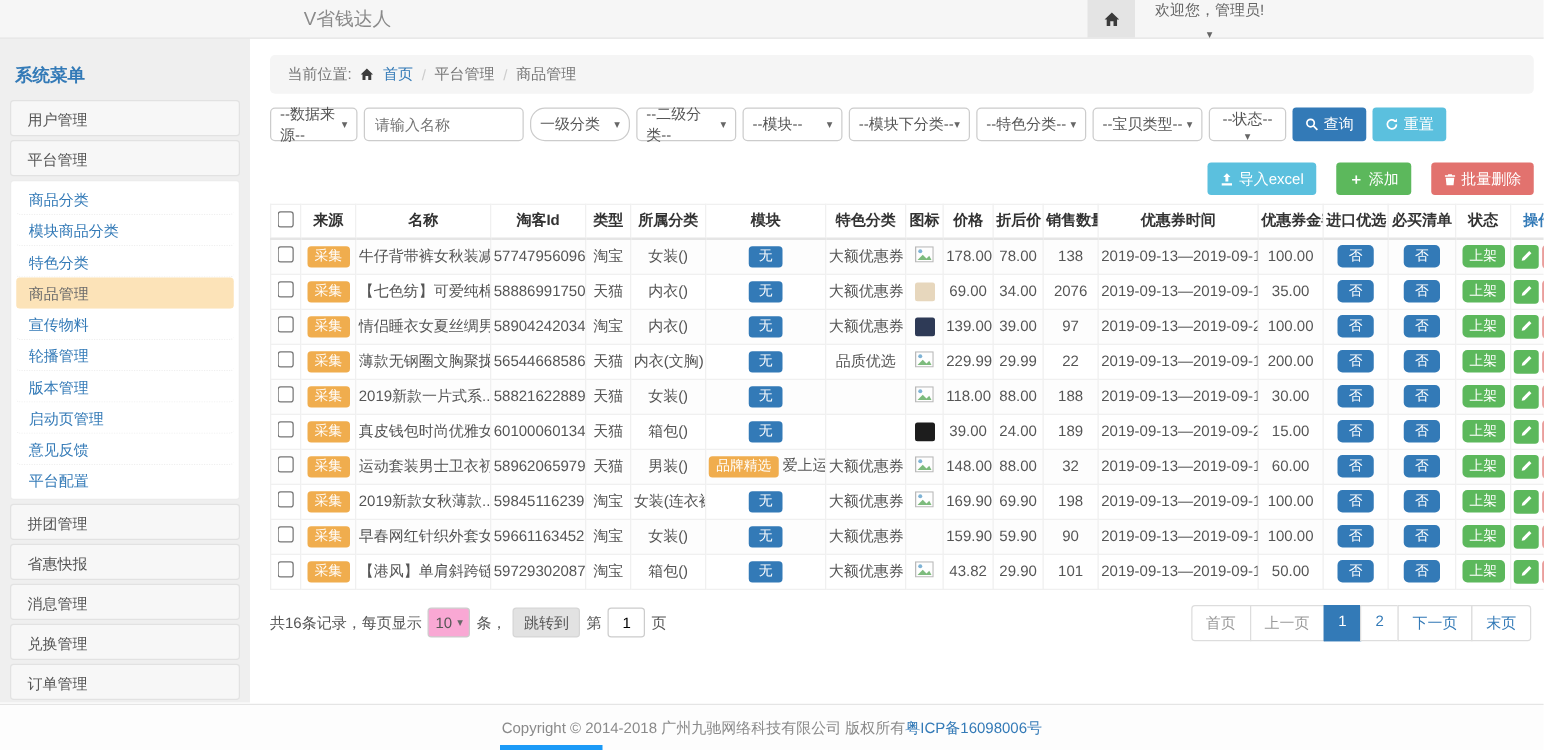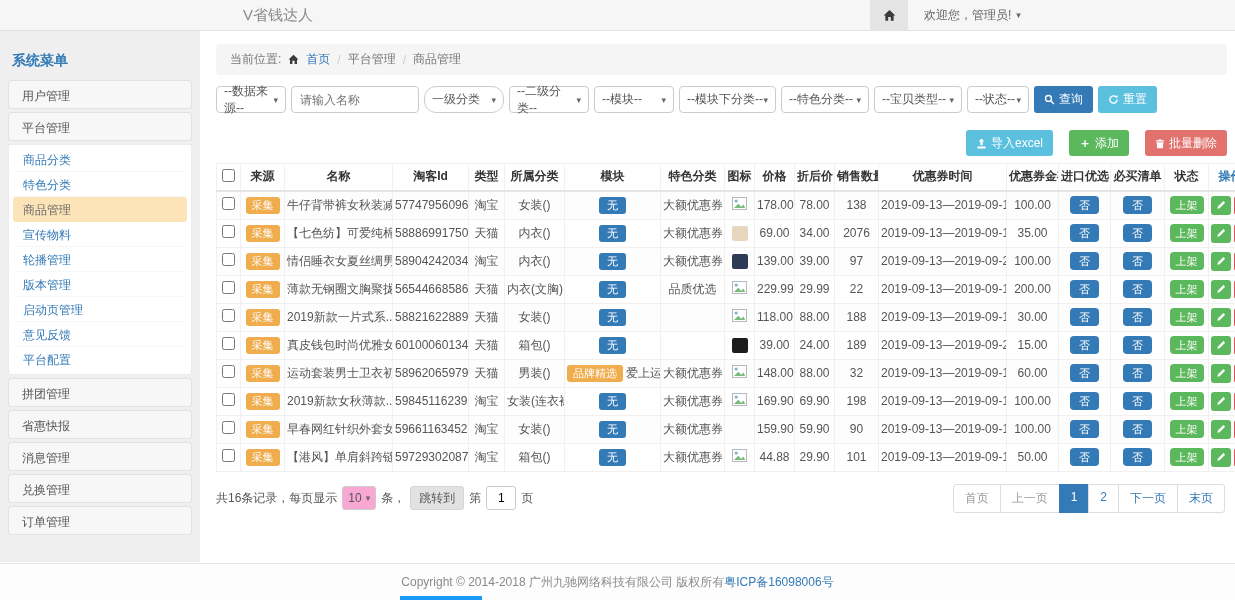--- a/index.html
+++ b/index.html
@@ -5,21 +5,21 @@
   * { margin:0; padding:0; box-sizing:border-box; }
   html,body { width:1235px; height:600px; overflow:hidden; }
   body { font-family:"Liberation Sans","DejaVu Sans",sans-serif; font-size:12px; color:#555; background:#fff; }
   .app { width:1235px; height:600px; position:relative; overflow:hidden; }
 
   
   .topbar { height:31px; background:#f6f6f6; border-bottom:1px solid #e3e3e3; display:flex; align-items:center; position:relative; }
   .topbar-title { position:absolute; left:243px; top:6px; font-size:15px; color:#8a8a8a; }
   .topbar-right { margin-left:auto; display:flex; align-items:stretch; height:100%; width:365px; }
   .home-btn { width:38px; background:#e4e4e4; display:flex; align-items:center; justify-content:center; cursor:pointer; }
-  .welcome { display:flex; align-items:center; gap:5px; padding:0 16px; color:#666; cursor:pointer; }
+  .welcome { display:flex; align-items:center; gap:5px; padding:0 16px; color:#666; cursor:pointer;flex-direction:column; }
   .caret-dn { font-size:9px; color:#666; }
 
   
   .body-row { display:flex; height:531px; }
   .sidebar-col { width:200px; background:#efefef; padding:17px 8px 0 8px; overflow:hidden; flex:none; }
   .sidebar-title { color:#337ab7; font-weight:bold; font-size:14px; padding:4px 4px 10px 4px; }
   .side-group { background:#f7f7f7; border:1px solid #e2e2e2; border-radius:3px; padding:7px 13px; margin-bottom:3px; color:#555; cursor:pointer; height:29px; }
   .side-sub { background:#fff; border:1px solid #ececec; border-radius:3px; margin-bottom:3px; padding:2px 4px; }
   .side-sub-item { padding:5px 10px; color:#337ab7; border-bottom:1px dotted #efefef; cursor:pointer; height:25px; border-radius:3px; }
   .side-sub-item:last-child { border-bottom:none; }
@@ -109,20 +109,21 @@
 
   <div class="body-row">
 
     <div class="sidebar-col">
       <div class="sidebar-title">系统菜单</div>
       <div id="sidebar-menu">
           <div class="side-group">用户管理</div>
           <div class="side-group">平台管理</div>
           <div class="side-sub">
             <div class="side-sub-item">商品分类</div>
+            <div class="side-sub-item">模块商品分类</div>
             <div class="side-sub-item">特色分类</div>
             <div class="side-sub-item active">商品管理</div>
             <div class="side-sub-item">宣传物料</div>
             <div class="side-sub-item">轮播管理</div>
             <div class="side-sub-item">版本管理</div>
             <div class="side-sub-item">启动页管理</div>
             <div class="side-sub-item">意见反馈</div>
             <div class="side-sub-item">平台配置</div>
           </div>
           <div class="side-group">拼团管理</div>
@@ -173,21 +174,21 @@
               <span class="caret-dn">▾</span>
             </span>
             <span class="f-select" style="width: 88px;">
               <span>--特色分类--</span>
               <span class="caret-dn">▾</span>
             </span>
             <span class="f-select" style="width: 88px;">
               <span>--宝贝类型--</span>
               <span class="caret-dn">▾</span>
             </span>
-            <span class="f-select" style="width: 62px;">
+            <span class="f-select" style="width: 62px; flex-direction: column;">
               <span>--状态--</span>
               <span class="caret-dn">▾</span>
             </span>
           </span>
         <button class="btn btn-primary">
           <span>
               <svg width="11" height="11" viewBox="0 0 16 16">
                 <circle cx="6.5" cy="6.5" r="4.3" fill="none" stroke="#fff" stroke-width="2"></circle>
                 <path d="M9.8 9.8l4.6 4.6" stroke="#fff" stroke-width="2"></path>
               </svg>
@@ -533,21 +534,21 @@
               <td>597293020870</td>
               <td>淘宝</td>
               <td>箱包()</td>
               <td><span class="badge badge-blue">无</span></td>
               <td>大额优惠券</td>
               <td><span style="display: inline-block;"><svg width="15" height="13" viewBox="0 0 15 13">
                     <rect x="0.5" y="0.5" width="14" height="12" fill="#fefefe" stroke="#b9b9b9"></rect>
                     <circle cx="4.2" cy="4" r="1.6" fill="#7fb3d5"></circle>
                     <path d="M2 11l4.2-4.2 3 3 2.2-2.2 1.8 3.4z" fill="#7dbb7d"></path>
                   </svg></span></td>
-              <td>44.88</td>
+              <td>43.82</td>
               <td>29.90</td>
               <td>101</td>
               <td>2019-09-13—2019-09-18</td>
               <td>50.00</td>
               <td><span class="mini-btn mini-blue">否</span></td>
               <td><span class="mini-btn mini-blue">否</span></td>
               <td><span class="mini-btn mini-green">上架</span></td>
               <td><span class="op-btn op-edit">
                   <span>
                     <svg width="10" height="10" viewBox="0 0 16 16" fill="#fff">

